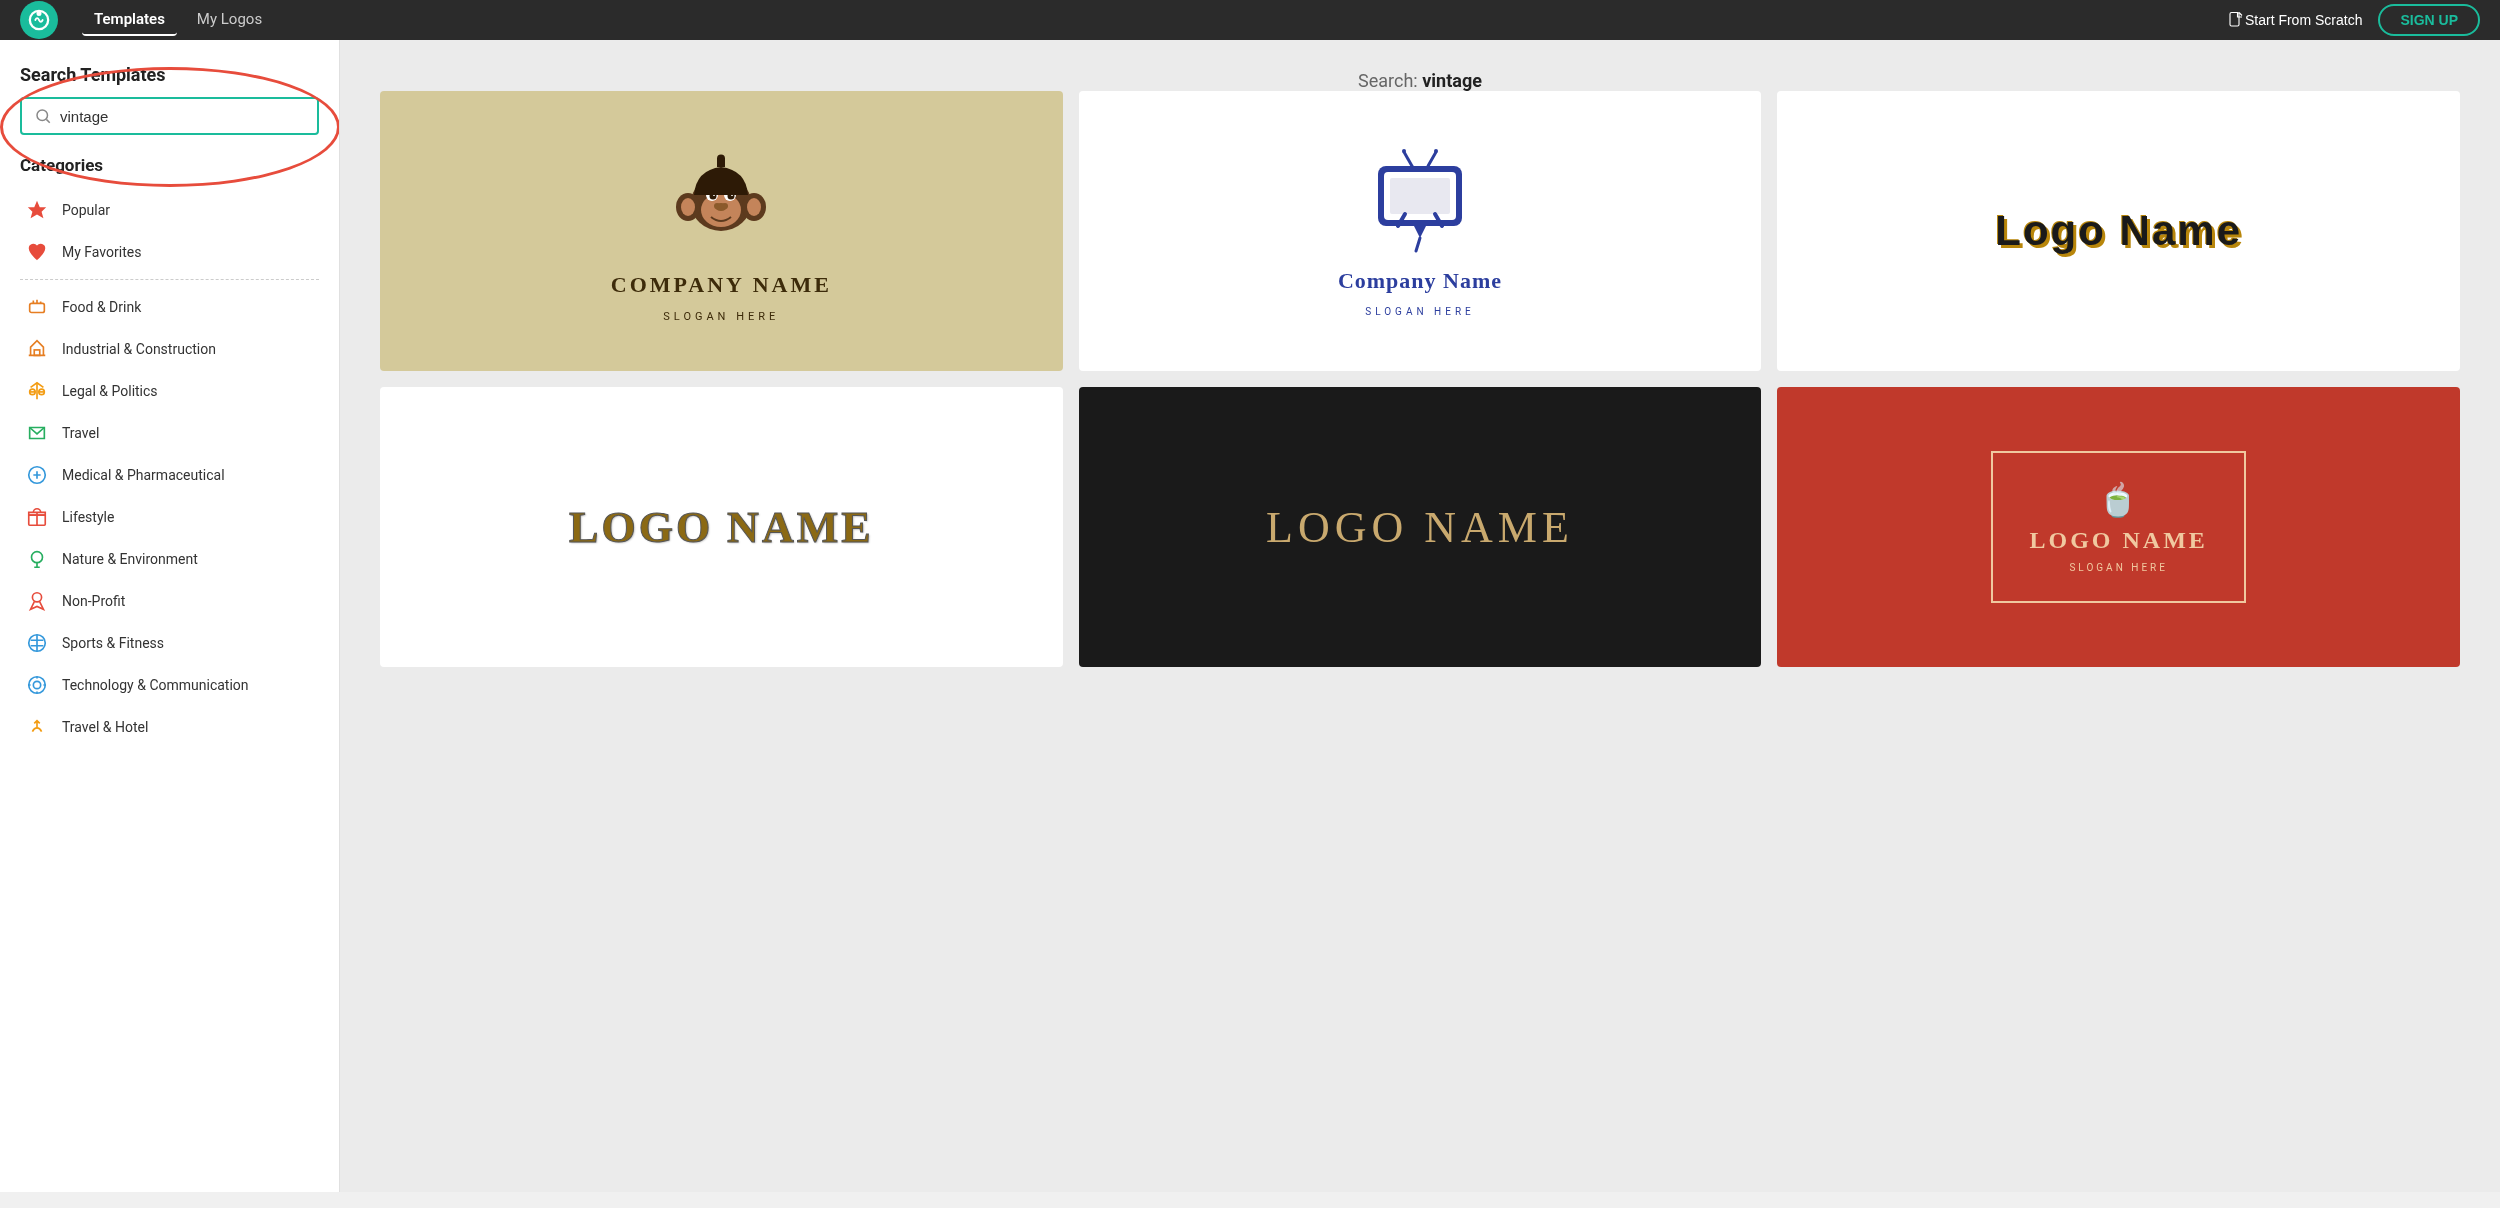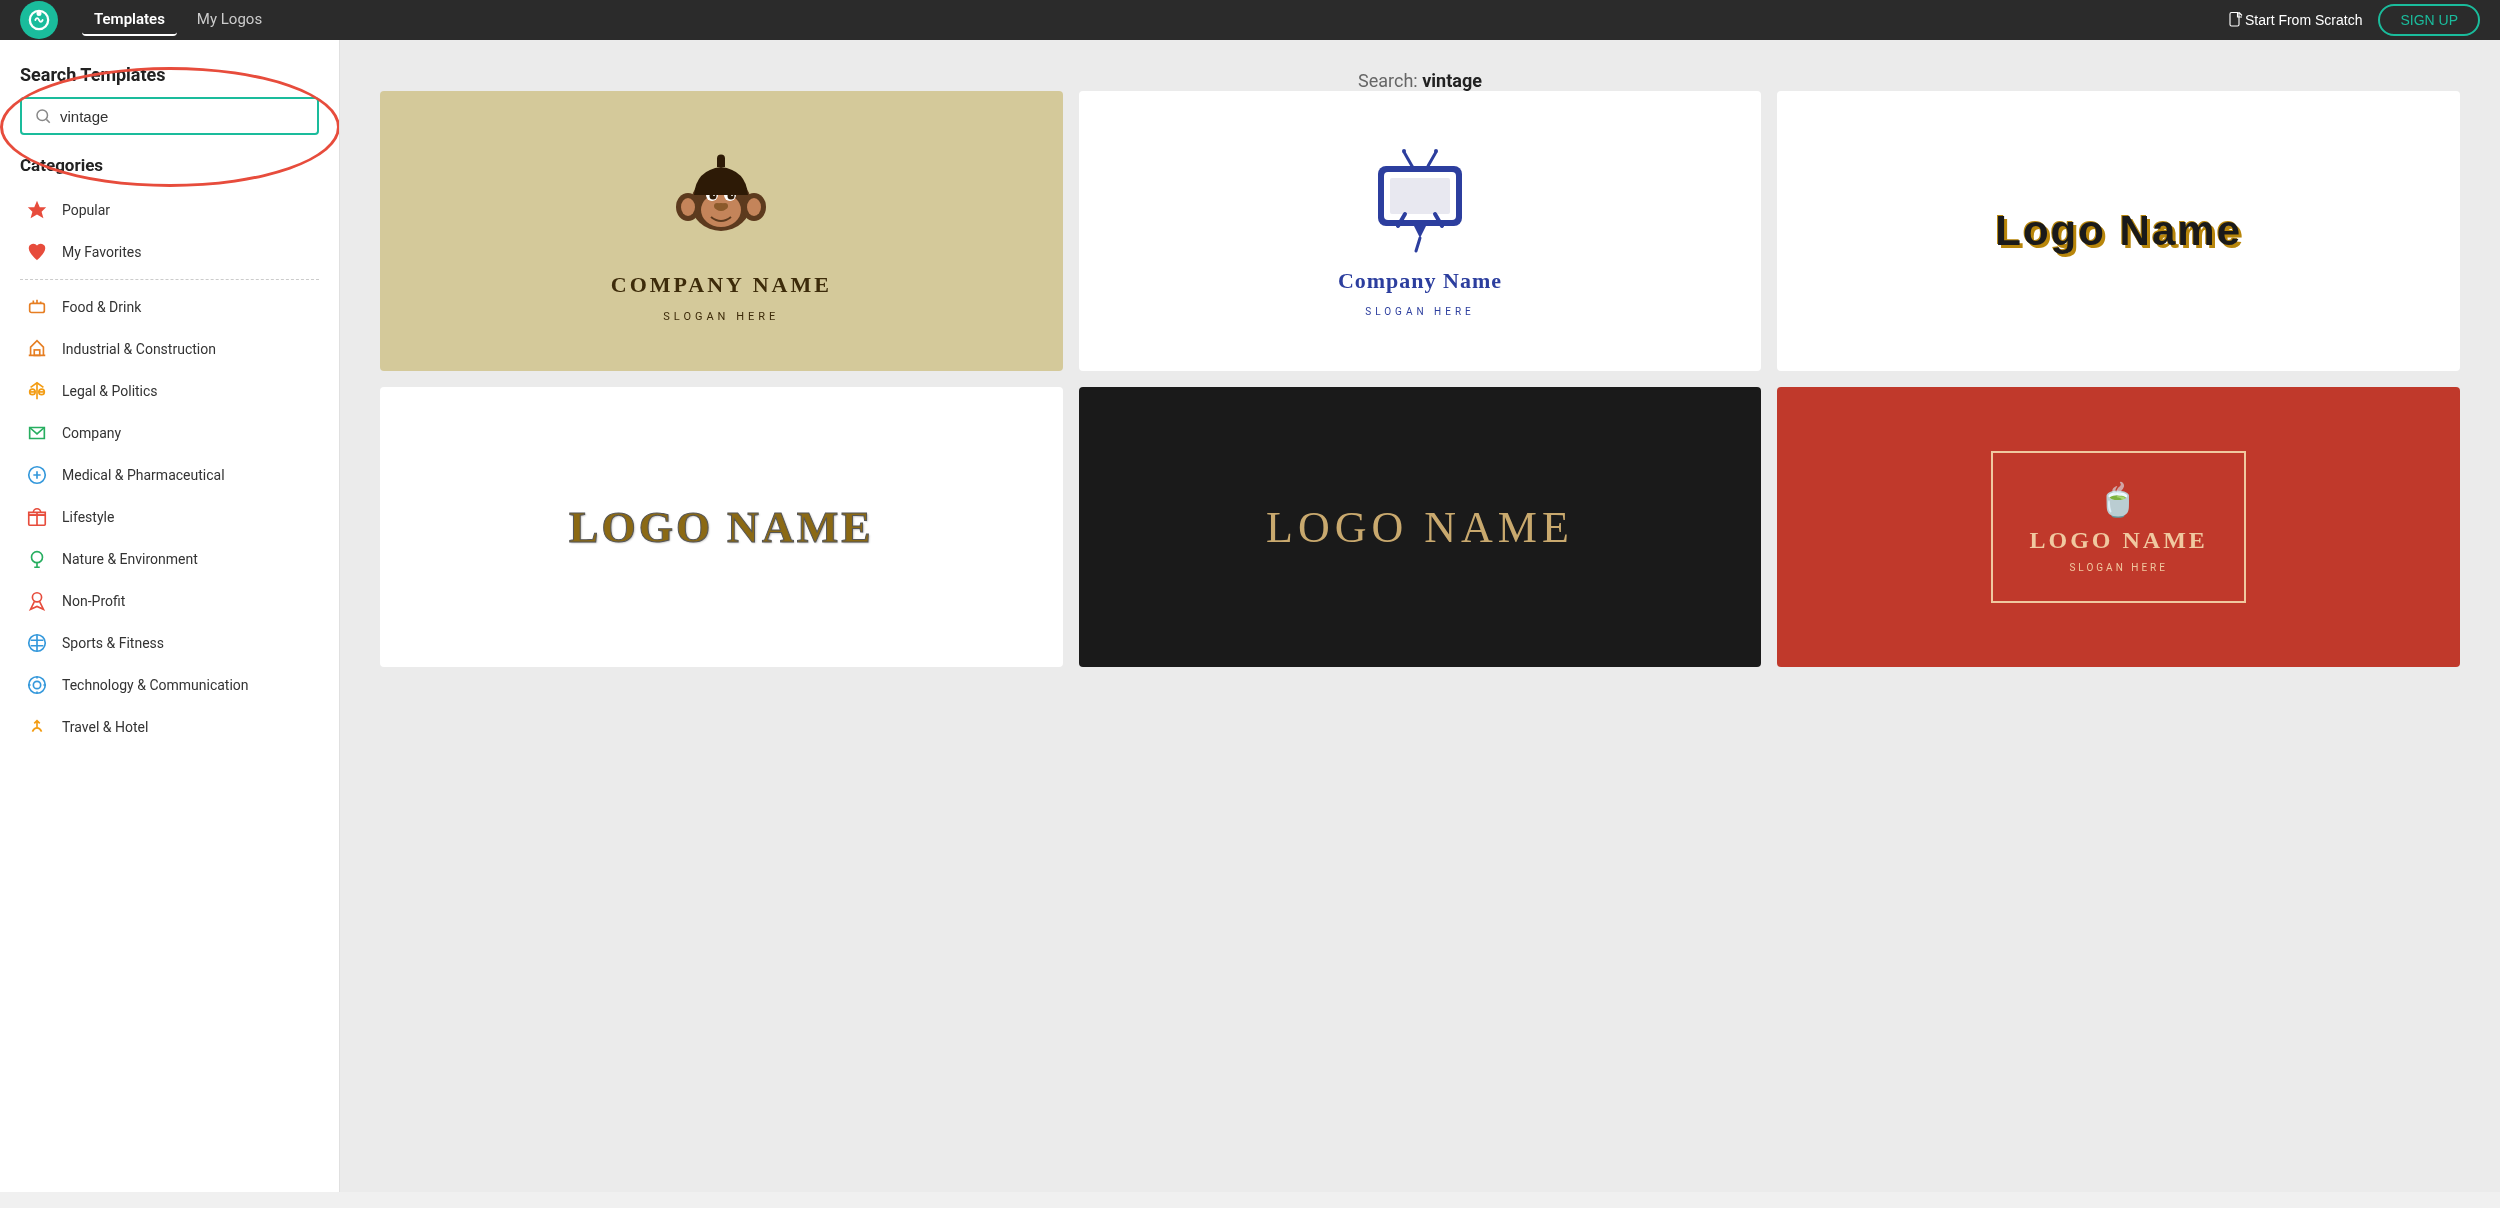--- a/index.html
+++ b/index.html
@@ -43,21 +43,21 @@
       background: none; border: none;
     }
     .scratch-btn svg { width: 18px; height: 18px; }
     .signup-btn {
       border: 2px solid #1abc9c;
       color: #1abc9c;
       background: none;
       border-radius: 20px;
       padding: 6px 20px;
       font-size: 14px;
-      font-weight: 400;
+      font-weight: 700;
       cursor: pointer;
     }
 
     
     .layout { display: flex; height: calc(100vh - 56px); }
 
     
     .sidebar {
       width: 340px;
       min-width: 340px;
@@ -263,21 +263,21 @@
       <span>Legal &amp; Politics</span>
     </div>
 
     <div class="cat-item">
       <div class="cat-icon">
         <svg width="22" height="22" viewBox="0 0 24 24" fill="none" stroke="#27ae60" stroke-width="1.8">
             <path d="M4 6h16v12H4z"></path>
             <path d="M4 6l8 7 8-7"></path>
           </svg>
       </div>
-      <span>Company</span>
+      <span>Travel</span>
     </div>
 
     <div class="cat-item">
       <div class="cat-icon">
         <svg width="22" height="22" viewBox="0 0 24 24" fill="none" stroke="#3498db" stroke-width="1.8">
             <circle cx="12" cy="12" r="9"></circle>
             <path d="M12 8v8M8 12h8"></path>
           </svg>
       </div>
       <span>Medical &amp; Pharmaceutical</span>

